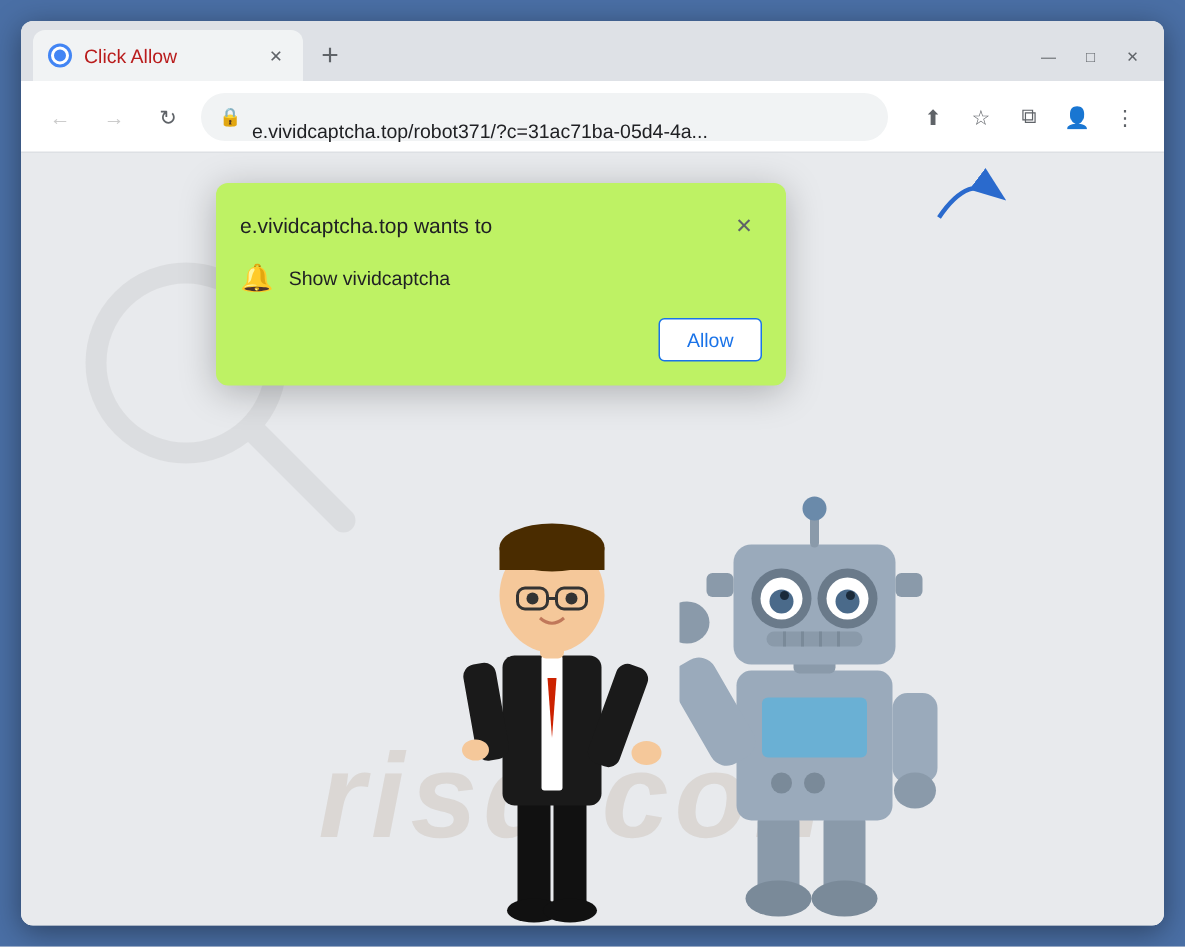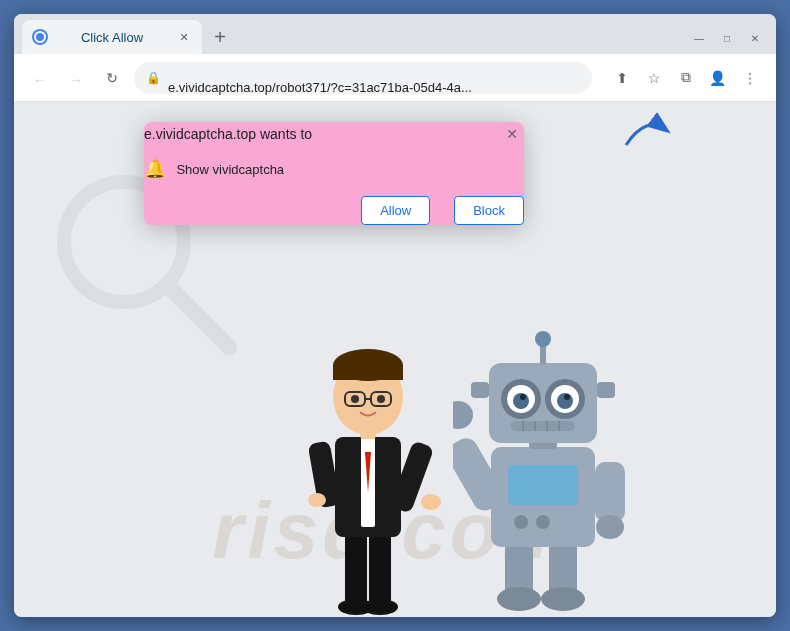--- a/index.html
+++ b/index.html
@@ -55,26 +55,25 @@
     }
     .tab-favicon::after {
       content: '';
       width: 8px;
       height: 8px;
       border: 2px solid white;
       border-radius: 50%;
     }
     .tab-title {
       font-size: 13px;
-      color: #0c4a6e;
+      color: #b91c1c;
       white-space: nowrap;
       overflow: hidden;
       text-overflow: ellipsis;
       flex: 1;
-      text-align: center;
     }
     .tab-close {
       width: 16px;
       height: 16px;
       display: flex;
       align-items: center;
       justify-content: center;
       border-radius: 50%;
       cursor: pointer;
       font-size: 11px;
@@ -198,23 +197,24 @@
       width: 200px;
       height: 200px;
       opacity: 0.15;
     }
     
     .notification-popup {
       position: absolute;
       top: 20px;
       left: 130px;
       width: 380px;
-      background: #f9a8d4;
+      background: #bef264;
       border-radius: 8px;
       box-shadow: 0 4px 24px rgba(0,0,0,0.25);
+      padding: 16px;
       z-index: 10;
     }
     .popup-header {
       display: flex;
       justify-content: space-between;
       align-items: center;
       margin-bottom: 12px;
     }
     .popup-title {
       font-size: 14px;
@@ -420,21 +420,20 @@
       <div class="popup-header">
         <span class="popup-title">e.vividcaptcha.top wants to</span>
         <div class="popup-close">✕</div>
       </div>
       <div class="popup-notification-row">
         <span class="bell-icon">🔔</span>
         <span class="notification-text">Show vividcaptcha</span>
       </div>
       <div class="popup-buttons">
         <button class="btn-allow">Allow</button>
-        <button class="btn-block">Block</button>
       </div>
     </div>
 
     <svg class="blue-arrow" viewBox="0 0 60 40">
       <path d="M10,35 Q30,5 50,20" stroke="#2a6acd" stroke-width="3" fill="none" marker-end="url(#arrow)"></path>
       <defs>
         <marker id="arrow" markerWidth="8" markerHeight="8" refX="6" refY="3" orient="auto">
           <path d="M0,0 L0,6 L8,3 z" fill="#2a6acd"></path>
         </marker>
       </defs>

